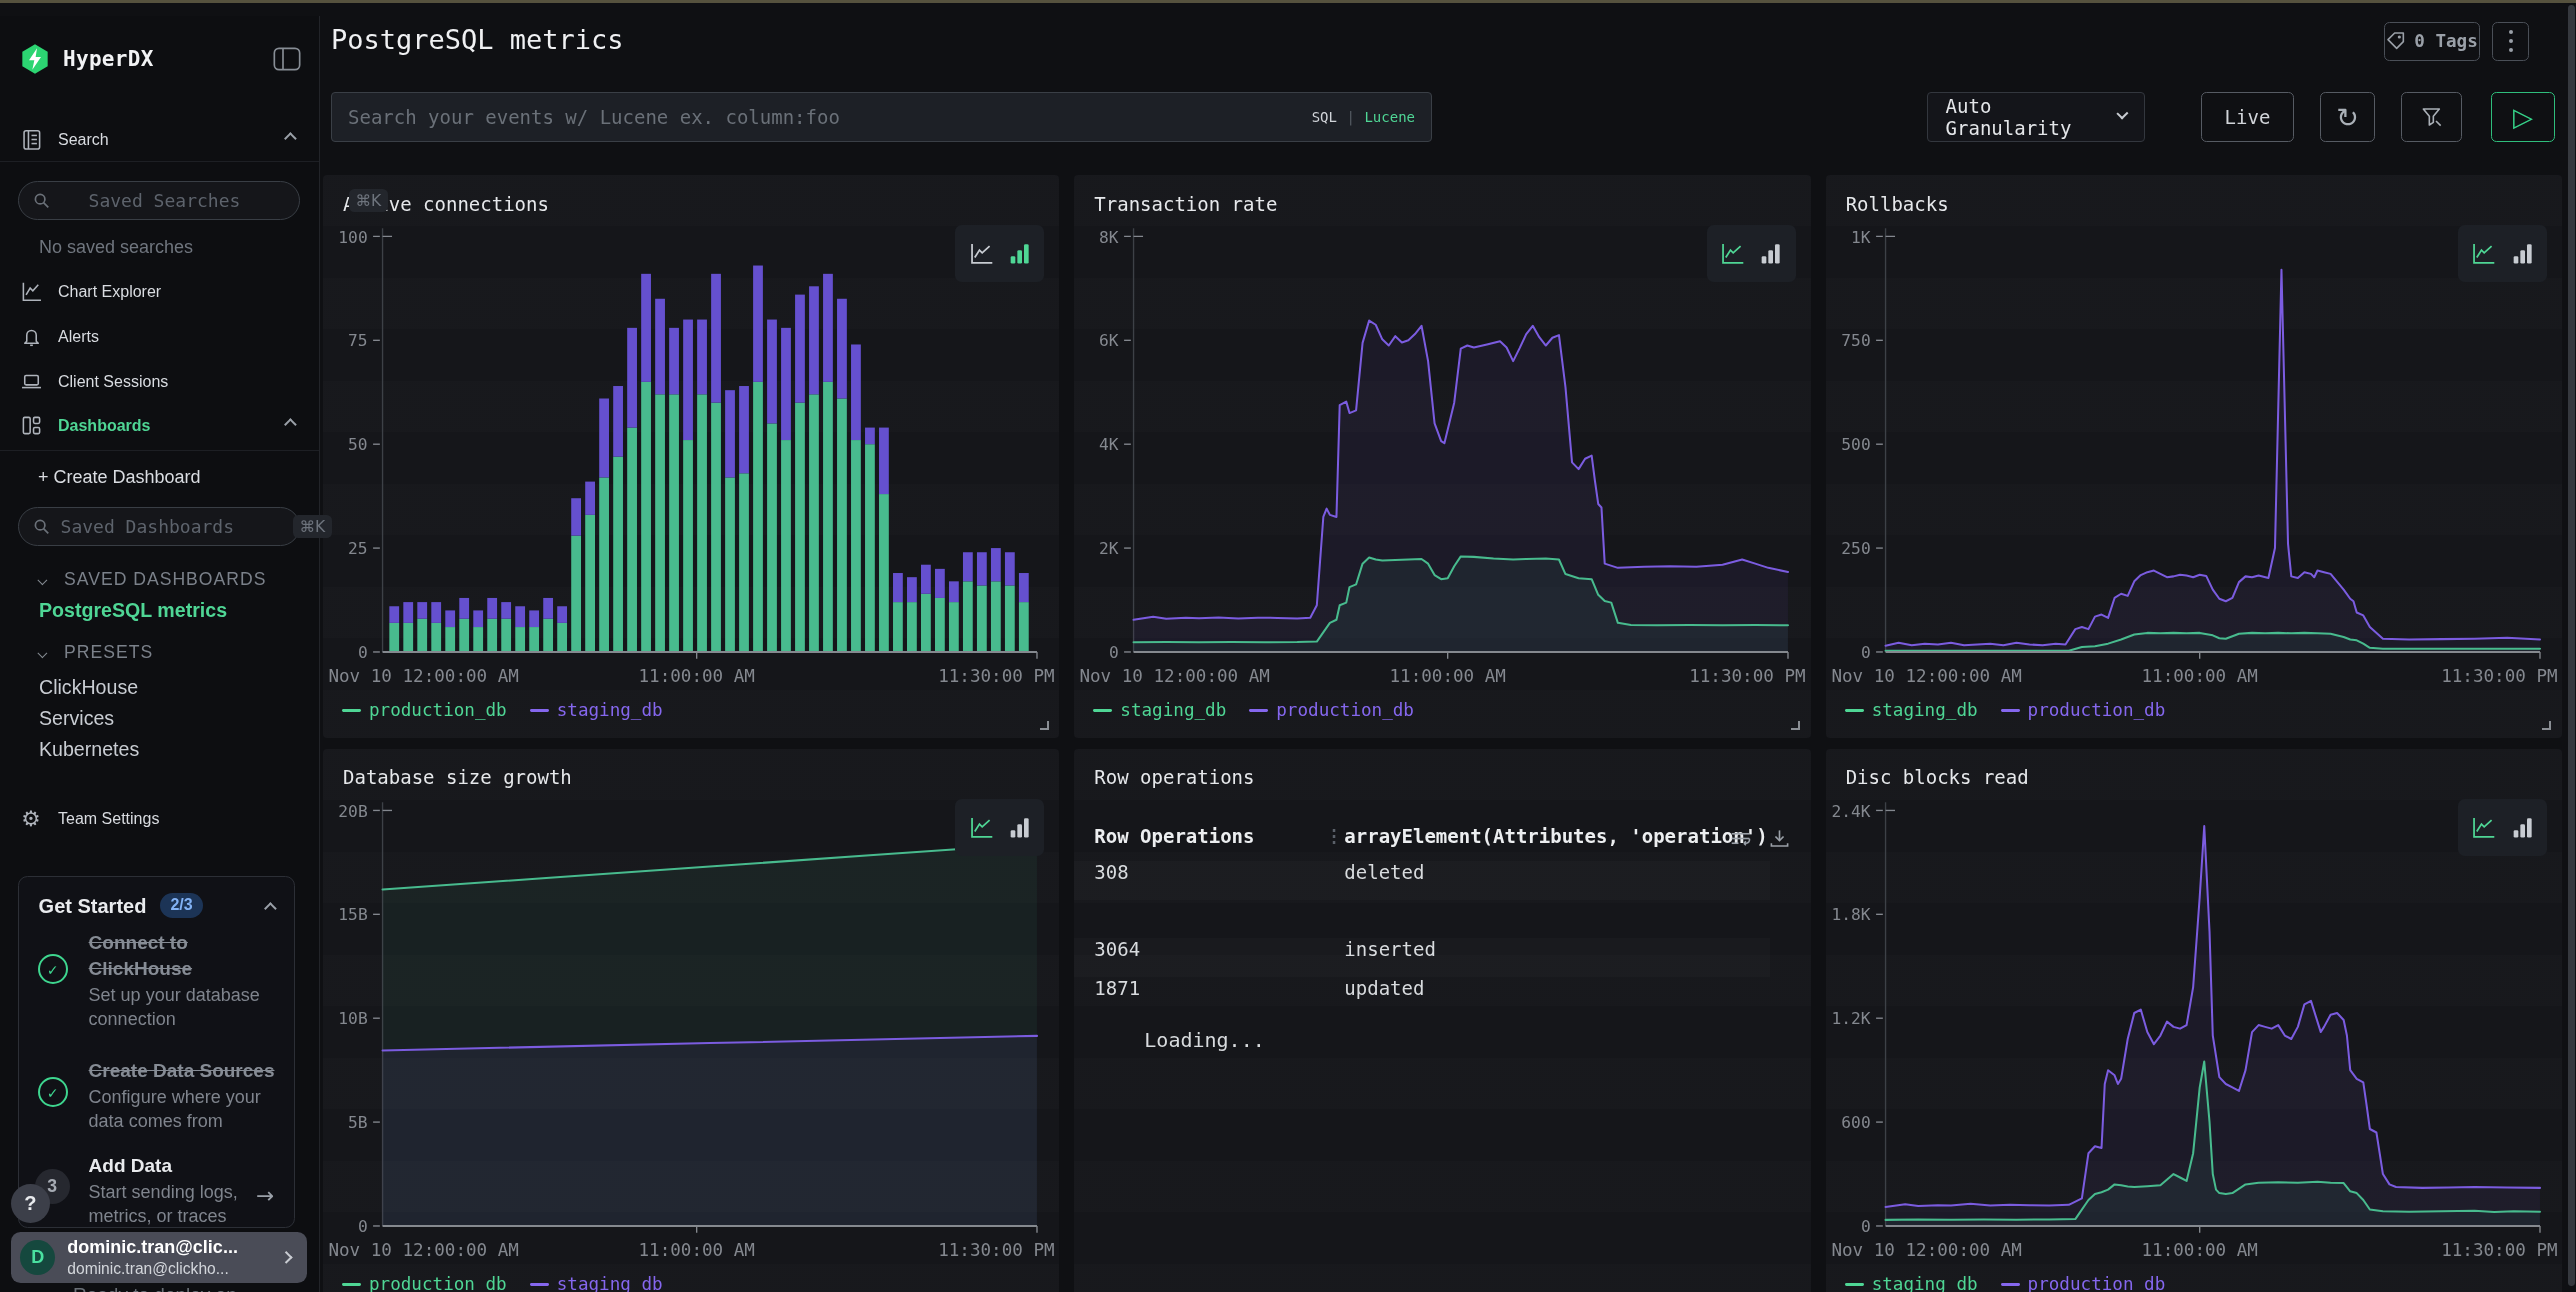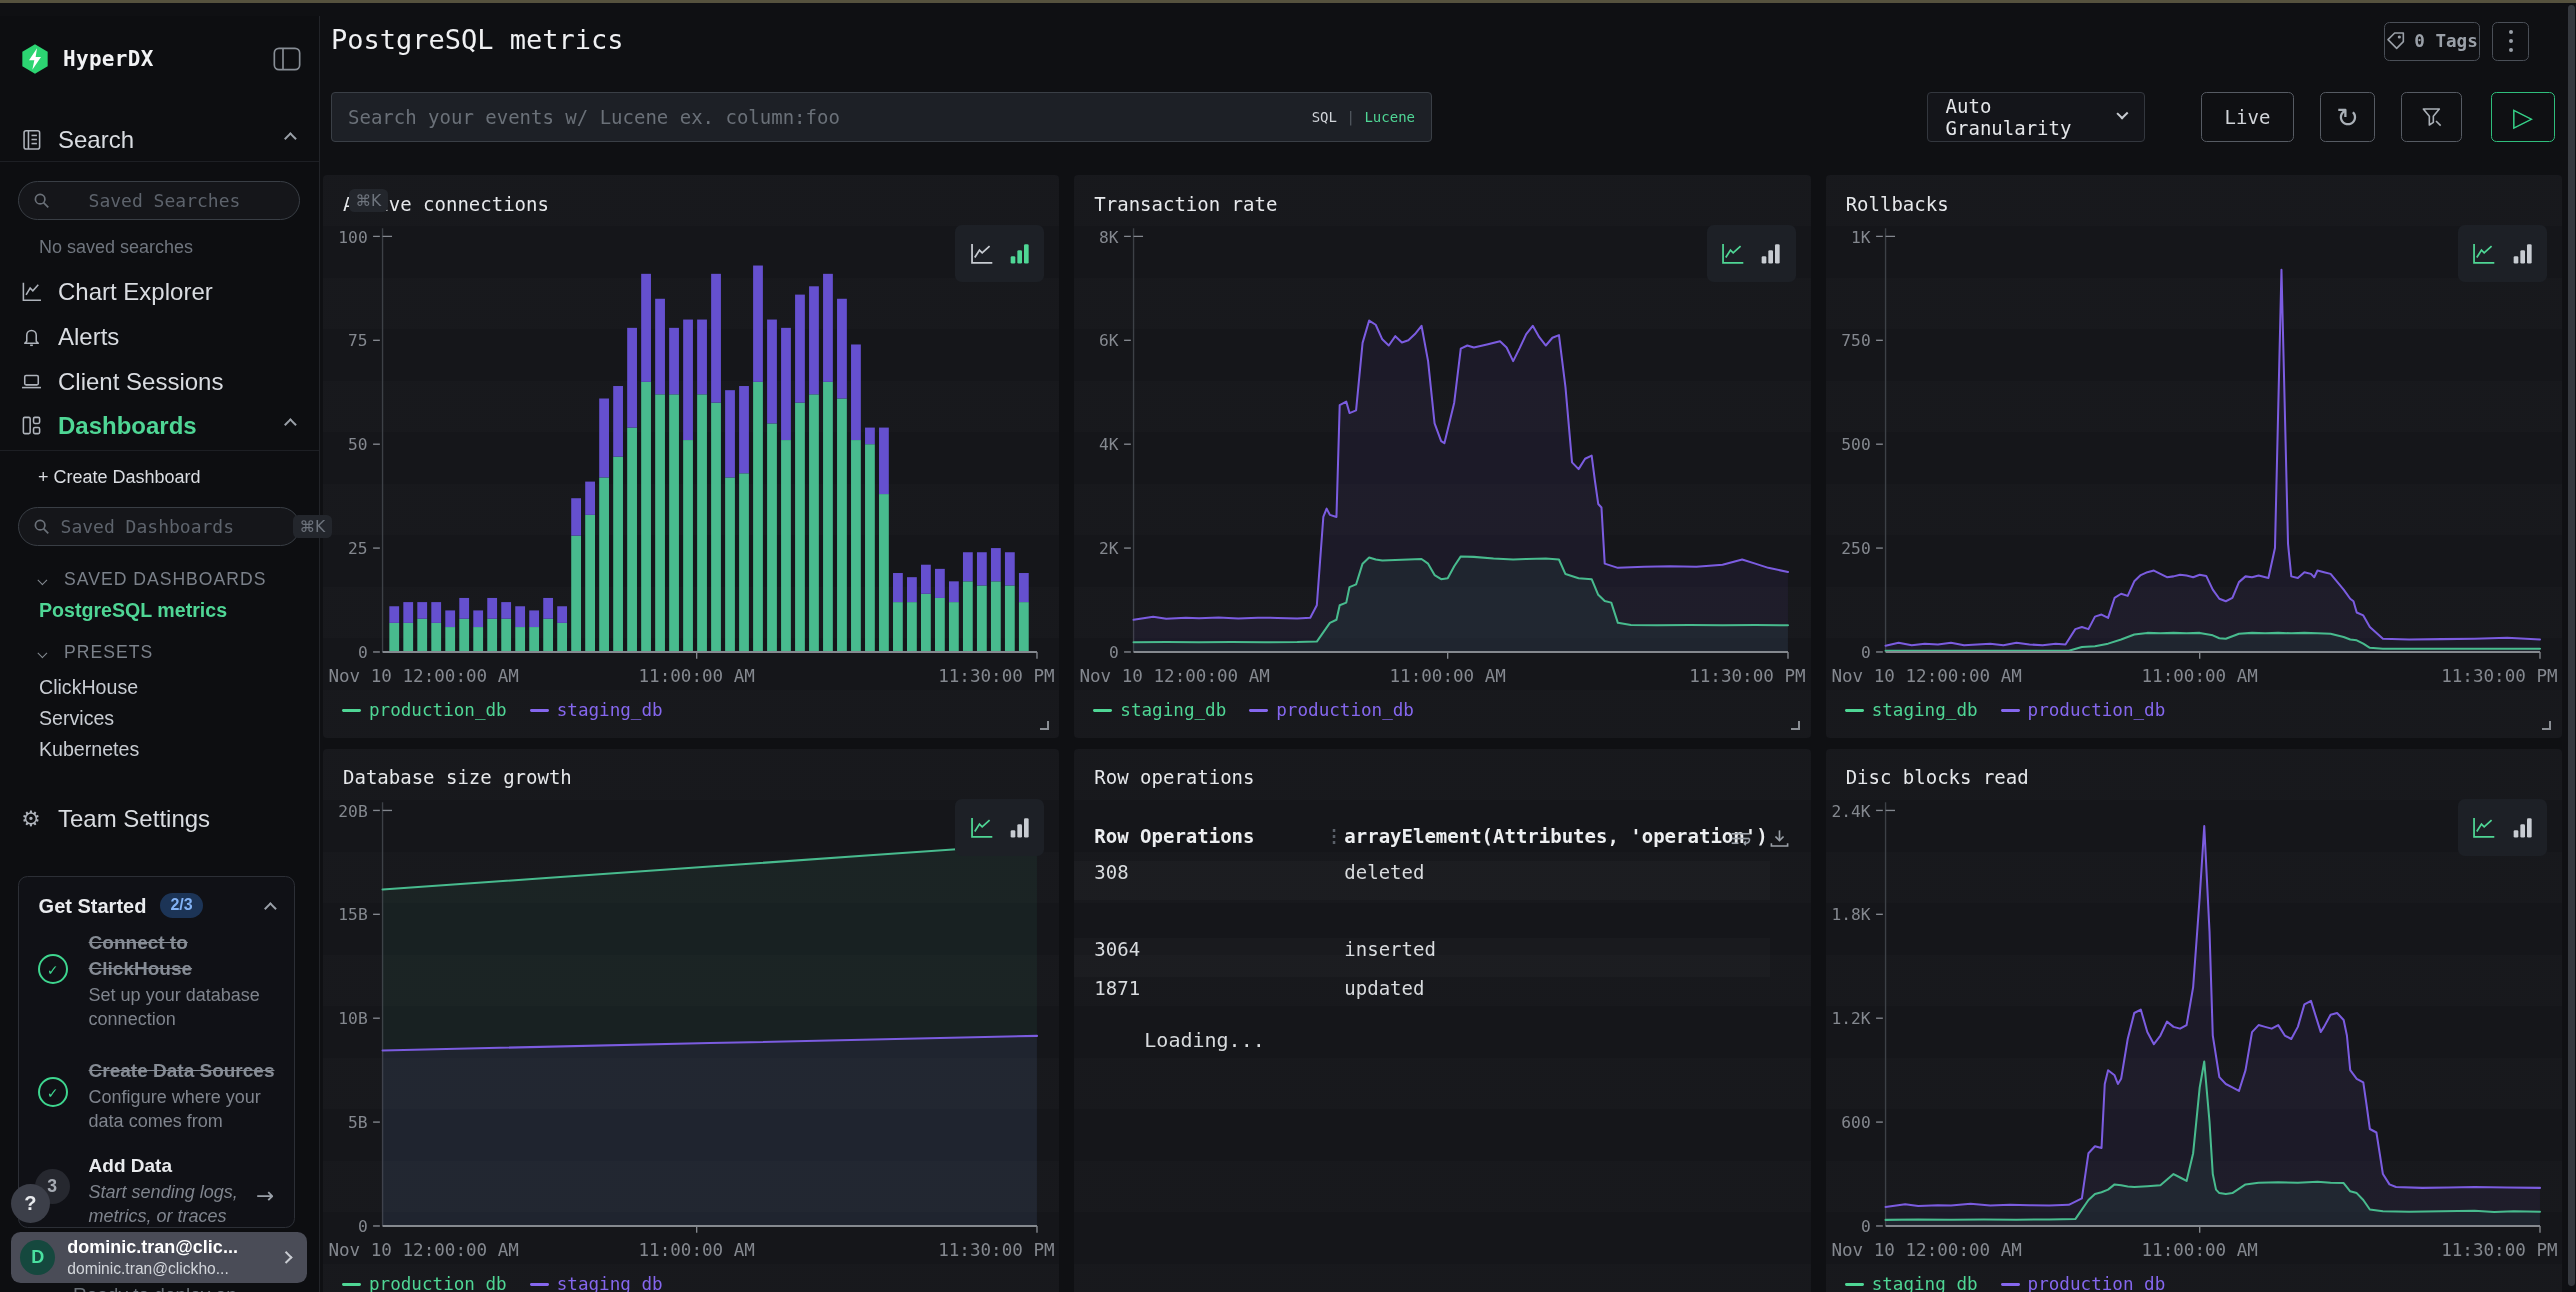--- a/index.html
+++ b/index.html
@@ -9,21 +9,21 @@
   .top-strip { position:absolute; left:0; top:0; width:100%; height:3.4px; background:#56523e; z-index:9; }
 
   
   .sidebar { position:absolute; left:0; top:16px; width:320px; height:1292px;
              background:#0d0e11; border-right:1.4px solid #222429; z-index:5; }
   .logo-row { position:absolute; left:19px; top:27px; right:17.6px; height:32px; display:flex; align-items:center; }
   .brand { font-family:"DejaVu Sans Mono", monospace; font-weight:bold; font-size:21px; color:#f2f3f5; margin-left:12px; letter-spacing:0.3px;}
   .collapse-btn { position:absolute; right:1.4px; top:2.7px; }
   .side-row { position:absolute; left:0; right:0; height:35px; display:flex; align-items:center; }
   .side-ic { position:absolute; left:19px; width:24px; height:24px; display:flex; align-items:center; justify-content:center;}
-  .side-label { position:absolute; left:58px; font-family:"Liberation Sans", sans-serif; font-size:24px; color:#d9dce1; }
+  .side-label { position:absolute; left:58px; font-family:"Liberation Sans", sans-serif; font-size:16px; color:#d9dce1; }
   .side-chev { position:absolute; right:24px; }
   .chev { display:inline-block; width:8.8px; height:8.8px; border-left:2px solid #9aa0a8; border-top:2px solid #9aa0a8; }
   .chev.up { transform:rotate(45deg); }
   .chev.down { transform:rotate(225deg) translate(1.4px,1.4px); }
   .chev.right { transform:rotate(135deg); }
   .chev.sm { width:6.8px; height:6.8px; border-width:1.7px; border-color:#858b93; }
   .divider { position:absolute; left:0; right:0; height:1.4px; background:#1d1f24; }
   .pill { position:absolute; left:17.6px; right:19px; height:39px; border:1.4px solid #393e45; border-radius:20px;
           background:#15161a; display:flex; align-items:center; padding:0 10.8px 0 13.5px; }
   .pill input { flex:1; background:transparent; border:none; outline:none; color:#5d636c;
@@ -256,21 +256,21 @@
 
       <div class="gs-check" style="left:19px; top:200px;">✓</div>
       <div class="gs-item-title" style="top:181px; width:223px;">Create Data Sources</div>
       <div class="gs-desc" style="top:208px;">
         <span>Configure where your</span><br>
         <span>data comes from</span>
       </div>
 
       <div class="gs-step3" style="left:16px; top:292px;">3</div>
       <div class="gs-item-title todo" style="top:276px;">Add Data</div>
-      <div class="gs-desc" style="top:303px;font-style:italic;">
+      <div class="gs-desc" style="top:303px;">
         <span>Start sending logs,</span><br>
         <span>metrics, or traces</span>
       </div>
       <div class="gs-arrow" style="top:306px;">→</div>
     </div>
 
     <div class="ready-text">Ready to deploy on</div>
     <div class="help-fab">?</div>
 
     <div class="user-chip">

